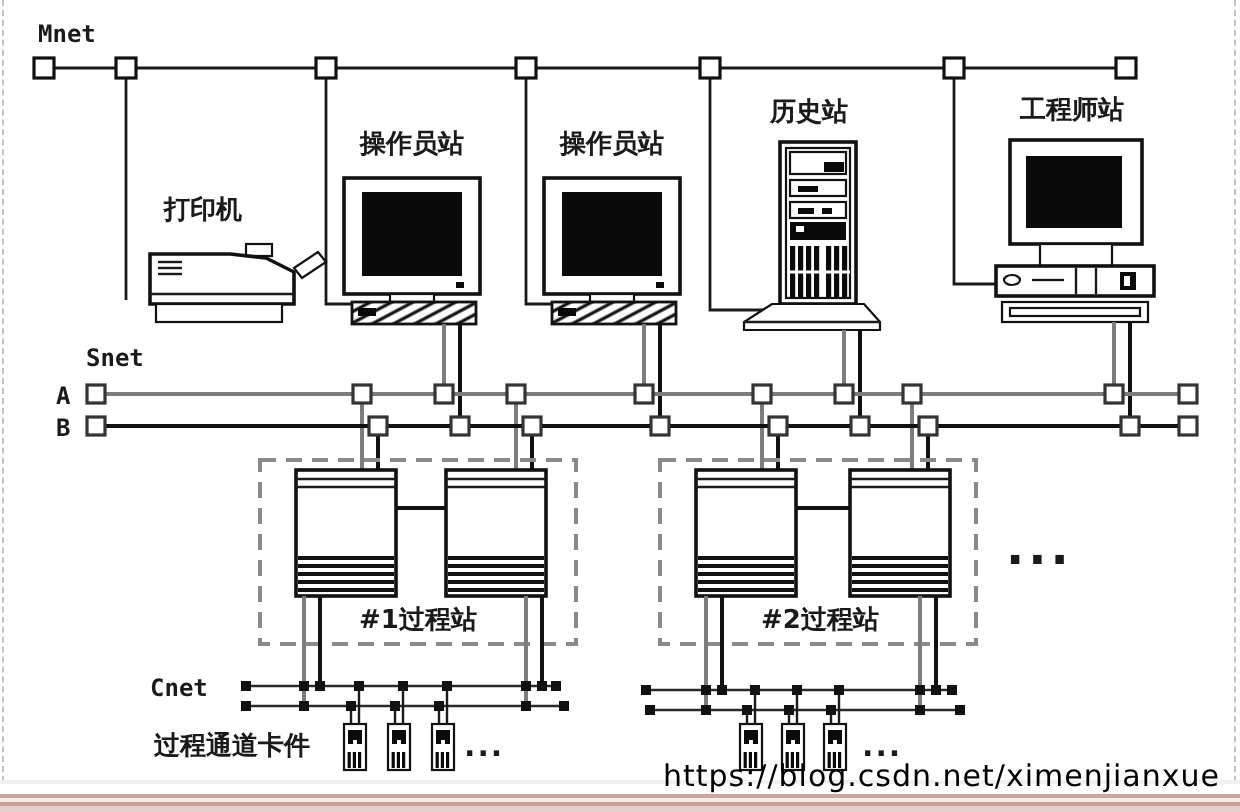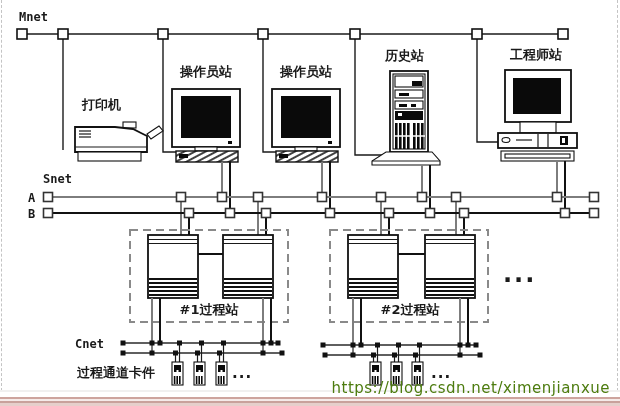--- a/index.html
+++ b/index.html
@@ -11,21 +11,21 @@
   .edge.left{left:1px;}
   .edge.right{left:617px;}
   .hr-light{position:absolute;left:0;top:390px;width:620px;height:2px;background:#f0f0f0;}
   .divider{position:absolute;left:0;top:397px;width:620px;height:9px;}
   .divider .s1{height:2px;background:#cda49e;}
   .divider .s2{height:2px;background:#f5ebe9;}
   .divider .s3{height:2px;background:#c9a19b;}
   .divider .s4{height:3px;background:#e6cfcb;}
   .watermark{
     position:absolute;top:379px;right:10px;
-    font-size:15px;color:#4d7c0f;letter-spacing:0.5px;
+    font-size:15px;color:#000000;letter-spacing:0.5px;
     font-family:"DejaVu Sans",sans-serif;
   }
   svg{position:absolute;left:0;top:0;}
   svg text{user-select:none;}
   .t-net{font-family:"DejaVu Sans Mono",monospace;font-size:12px;font-weight:bold;fill:#1a1a1a;}
   .t-cn{font-family:"DejaVu Sans",sans-serif;font-size:13px;font-weight:bold;fill:#1a1a1a;}
   .t-dots{font-family:"DejaVu Sans",sans-serif;font-weight:bold;fill:#1a1a1a;}
   .lnM{stroke:#1a1a1a;stroke-width:1.4;fill:none;}
   .lnA{stroke:#7d7d7d;stroke-width:2;fill:none;}
   .lnB{stroke:#111111;stroke-width:2;fill:none;}

